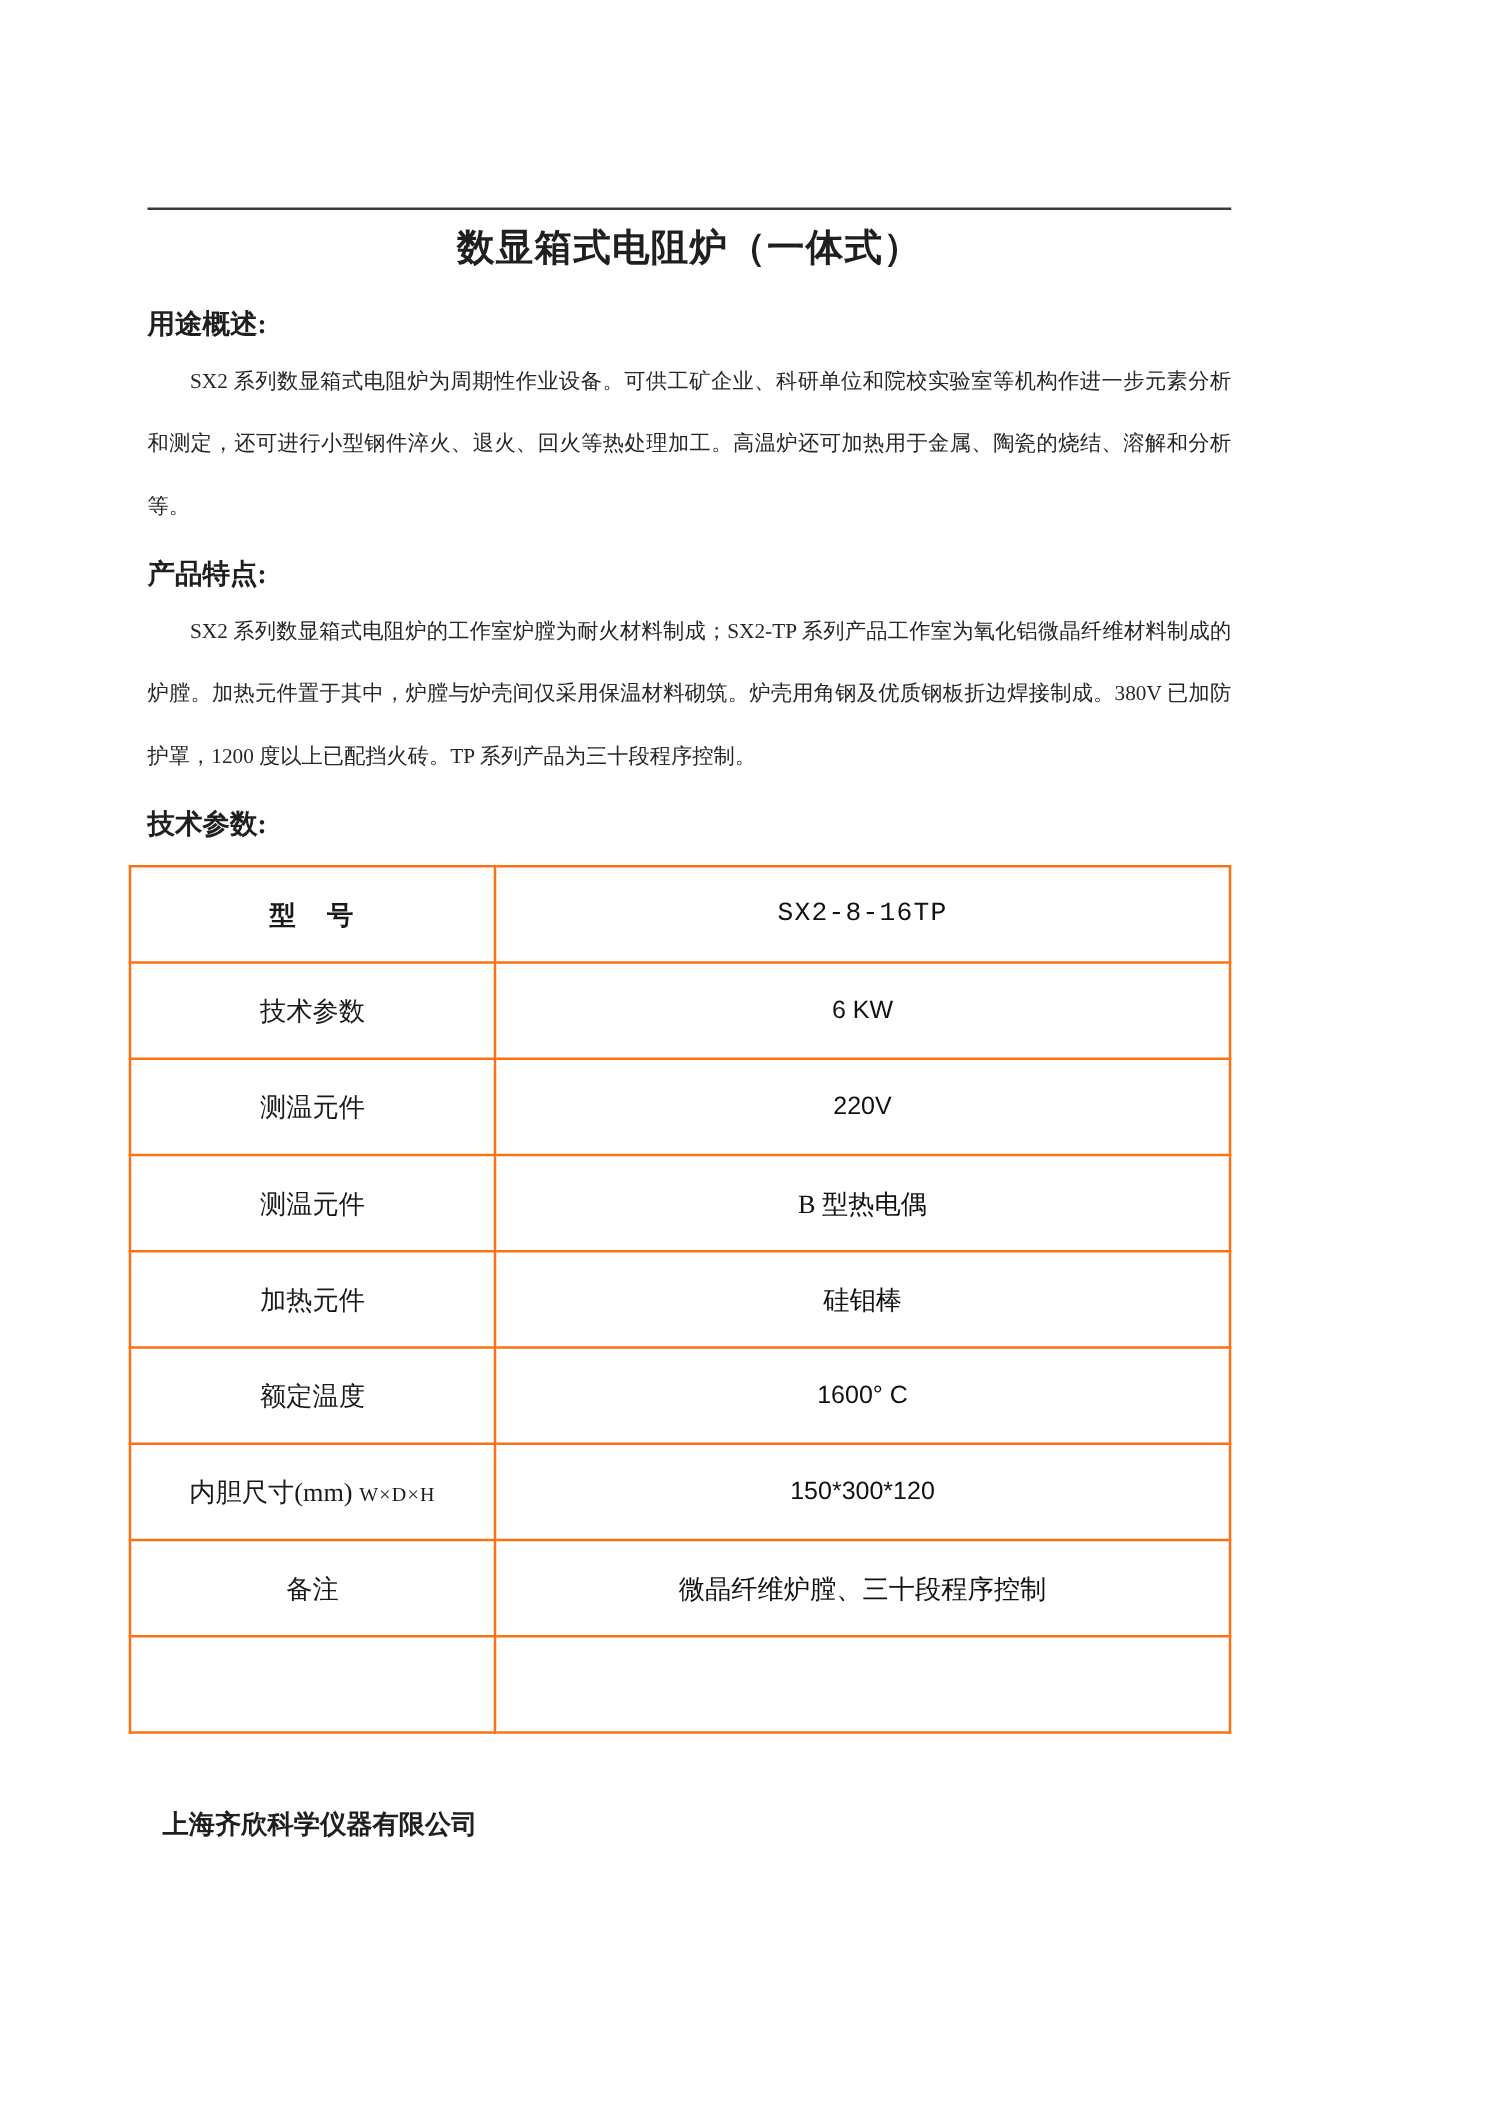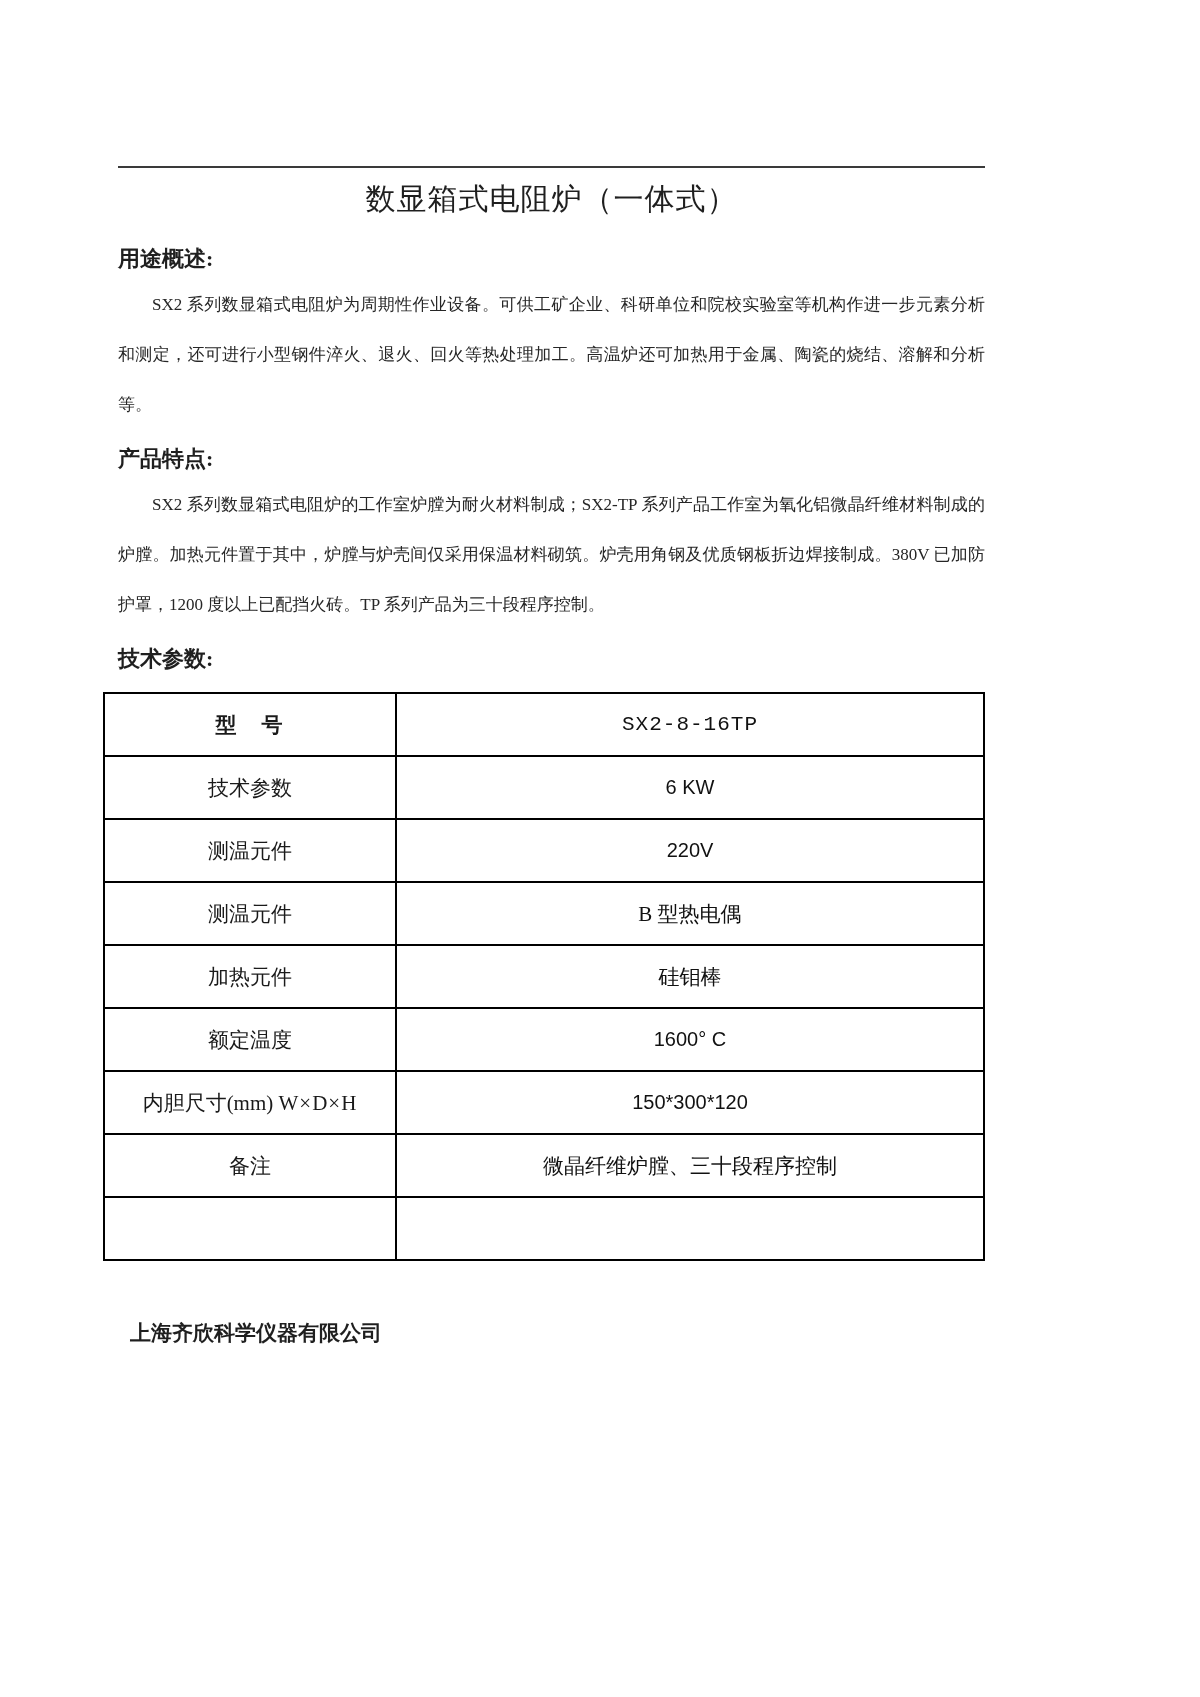--- a/index.html
+++ b/index.html
@@ -20,21 +20,21 @@
   .top-rule {
     margin: 166px 0 0 0;
     border: none;
     border-top: 2px solid #3a3a3a;
     height: 0;
   }
   h1.title {
     margin: 10px 0 0 0;
     font-size: 30px;
     line-height: 42px;
-    font-weight: normal;
+    font-weight: bold;
     text-align: center;
     letter-spacing: 1px;
   }
   h2.sec {
     margin: 24px 0 0 0;
     font-size: 22px;
     line-height: 30px;
     font-weight: bold;
   }
   h2.sec.mid { margin-top: 14px; }
@@ -46,22 +46,22 @@
     text-indent: 34px;
     color: #262626;
   }
   table.specs {
     margin: 18px 0 0 -15px;
     width: 882px;
     border-collapse: collapse;
     table-layout: fixed;
   }
   table.specs td {
-    border: 2px solid #000000;
-    height: 63px;
+    border: 2px solid #f97316;
+    height: 77px;
     text-align: center;
     vertical-align: middle;
     padding: 0 8px;
   }
   td.label {
     width: 292px;
     font-size: 21px;
     color: #1a1a1a;
   }
   td.label.bold { font-weight: bold; letter-spacing: 2px; }
@@ -71,21 +71,21 @@
     color: #111;
   }
   td.value.model {
     font-family: "Liberation Mono", monospace;
     font-size: 21px;
     letter-spacing: 1px;
   }
   td.value.cjk { font-family: "Liberation Serif", serif; font-size: 21px; }
   .sub {
     font-family: "Liberation Serif", serif;
-    font-size: 21px;
+    font-size: 16px;
     letter-spacing: 1px;
   }
   p.company {
     margin: 58px 0 0 12px;
     font-size: 21px;
     font-weight: bold;
   }
   .footer {
     position: absolute;
     left: 0;

